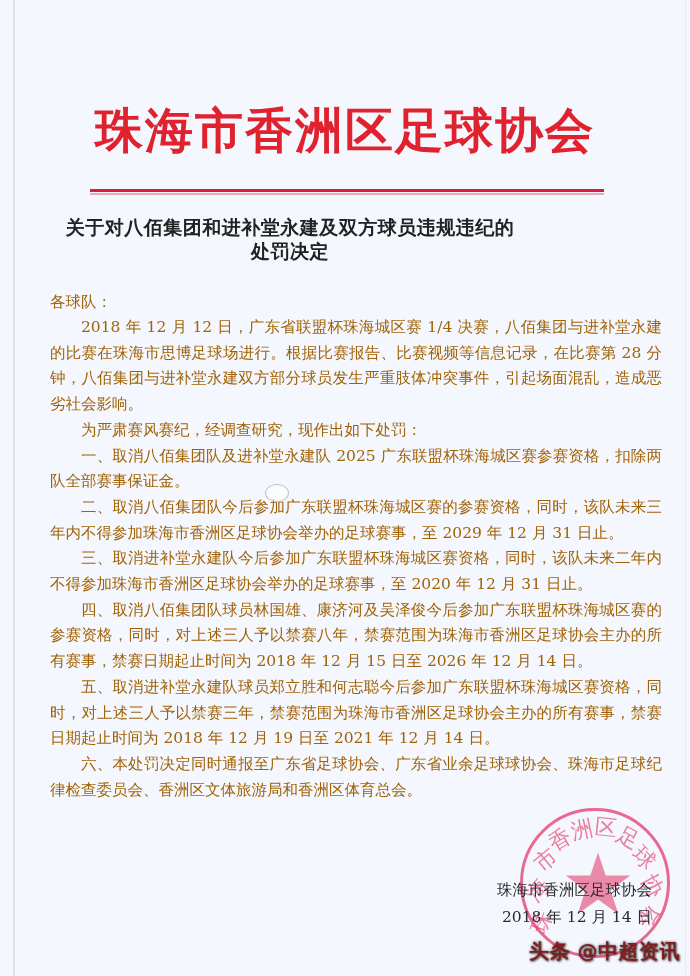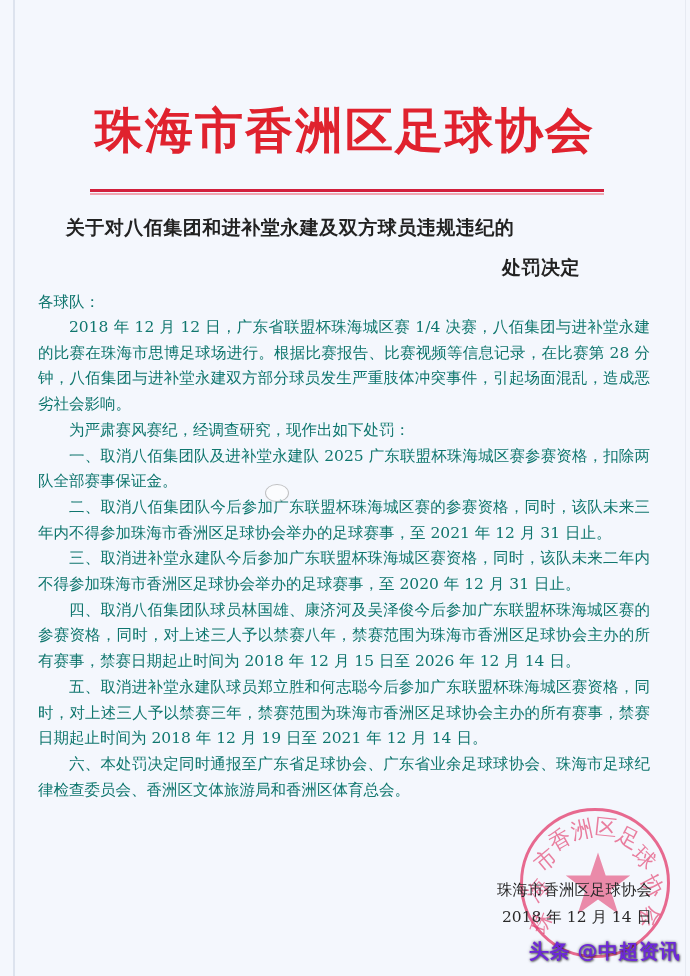--- a/index.html
+++ b/index.html
@@ -34,25 +34,25 @@
   .rule2 {
     position: absolute; left: 90px; width: 514px; top: 193px; height: 2px;
     background: #f0a6b2;
   }
   .doc-title {
     position: absolute; left: 0; width: 580px; text-align: center;
     font-size: 19px; font-weight: bold; color: #222;
     letter-spacing: 0.5px;
   }
   .title1 { top: 215px; }
-  .title2 { top: 255px; text-align: right; }
+  .title2 { top: 239px; }
   .body-text {
-    position: absolute; left: 38px; width: 612px;
+    position: absolute; left: 50px; width: 612px;
     font-size: 15.5px; line-height: 25.7px;
-    color: #0f766e;
+    color: #a16207;
   }
   .salutation { top: 290px; }
   .para {
     text-indent: 2em; margin: 0; text-align: justify;
   }
   .content { top: 315px; }
   .signature {
     position: absolute; left: 0; width: 652px; text-align: right;
     font-size: 15.5px; color: #2a2a2a;
   }
@@ -67,21 +67,21 @@
   .stamp-star {
     position: absolute; left: 40px; top: 38px; width: 70px; height: 70px;
   }
   .stamp-char {
     position: absolute; font-size: 22px; color: rgba(226, 50, 100, 0.62);
     font-family: "DejaVu Sans", sans-serif;
     width: 26px; text-align: center;
   }
   .watermark {
     position: absolute; right: 10px; top: 938px;
-    font-size: 20px; font-weight: bold; color: #6d28d9;
+    font-size: 20px; font-weight: bold; color: #7f1d1d;
     font-family: "DejaVu Sans", sans-serif;
     text-shadow: 0 0 3px rgba(0,0,0,0.55), 1px 1px 2px rgba(0,0,0,0.5);
     letter-spacing: 0.5px;
   }
   .weibo-mark {
     position: absolute; left: 265px; top: 484px; width: 22px; height: 16px;
     border-radius: 50%; border: 1px solid rgba(120,120,120,0.45);
     background: rgba(255,255,255,0.6);
   }
 </style>
@@ -97,21 +97,21 @@
 
 <div class="doc-title title1">关于对八佰集团和进补堂永建及双方球员违规违纪的</div>
 <div class="doc-title title2">处罚决定</div>
 
 <div class="body-text salutation">各球队：</div>
 
 <div class="body-text content">
   <p class="para">2018 年 12 月 12 日，广东省联盟杯珠海城区赛 1/4 决赛，八佰集团与进补堂永建的比赛在珠海市思博足球场进行。根据比赛报告、比赛视频等信息记录，在比赛第 28 分钟，八佰集团与进补堂永建双方部分球员发生严重肢体冲突事件，引起场面混乱，造成恶劣社会影响。</p>
   <p class="para">为严肃赛风赛纪，经调查研究，现作出如下处罚：</p>
   <p class="para">一、取消八佰集团队及进补堂永建队 2025 广东联盟杯珠海城区赛参赛资格，扣除两队全部赛事保证金。</p>
-  <p class="para">二、取消八佰集团队今后参加广东联盟杯珠海城区赛的参赛资格，同时，该队未来三年内不得参加珠海市香洲区足球协会举办的足球赛事，至 2021 年 12 月 31 日止。</p>
+  <p class="para">二、取消八佰集团队今后参加广东联盟杯珠海城区赛的参赛资格，同时，该队未来三年内不得参加珠海市香洲区足球协会举办的足球赛事，至 2029 年 12 月 31 日止。</p>
   <p class="para">三、取消进补堂永建队今后参加广东联盟杯珠海城区赛资格，同时，该队未来二年内不得参加珠海市香洲区足球协会举办的足球赛事，至 2020 年 12 月 31 日止。</p>
   <p class="para">四、取消八佰集团队球员林国雄、康济河及吴泽俊今后参加广东联盟杯珠海城区赛的参赛资格，同时，对上述三人予以禁赛八年，禁赛范围为珠海市香洲区足球协会主办的所有赛事，禁赛日期起止时间为 2018 年 12 月 15 日至 2026 年 12 月 14 日。</p>
   <p class="para">五、取消进补堂永建队球员郑立胜和何志聪今后参加广东联盟杯珠海城区赛资格，同时，对上述三人予以禁赛三年，禁赛范围为珠海市香洲区足球协会主办的所有赛事，禁赛日期起止时间为 2018 年 12 月 19 日至 2021 年 12 月 14 日。</p>
   <p class="para">六、本处罚决定同时通报至广东省足球协会、广东省业余足球球协会、珠海市足球纪律检查委员会、香洲区文体旅游局和香洲区体育总会。</p>
 </div>
 
 <div class="weibo-mark"></div>
 
 <div class="stamp">
   <svg class="stamp-star" viewBox="0 0 100 100">

